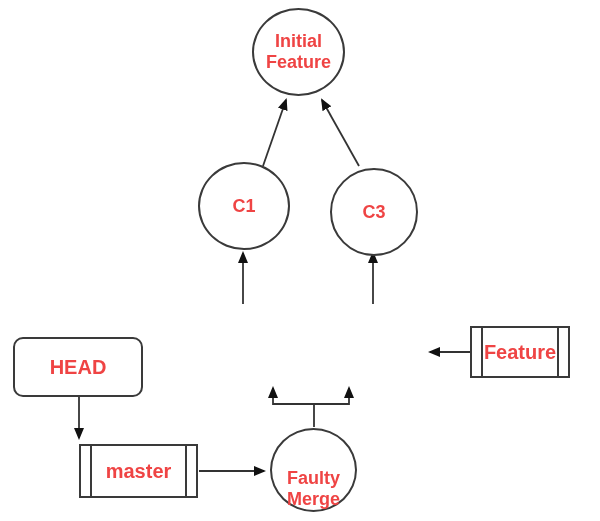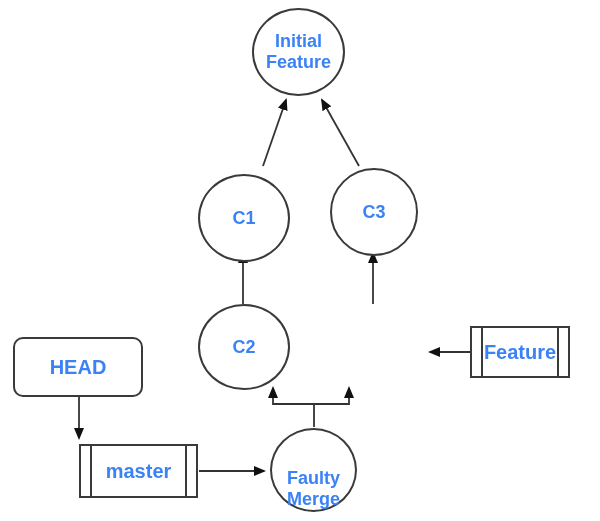--- a/index.html
+++ b/index.html
@@ -19,21 +19,21 @@
   .node {
     position: absolute;
     box-sizing: border-box;
     border: 2px solid #3a3a3a;
     background: #ffffff;
     display: flex;
     flex-direction: column;
     align-items: center;
     justify-content: center;
     font-weight: bold;
-    color: #3b82f6;
+    color: #ef4444;
     text-align: center;
   }
   .circle {
     border-radius: 50%;
     font-size: 18px;
     line-height: 21px;
   }
   .rounded-rect {
     border-radius: 10px;
     font-size: 20px;
@@ -82,31 +82,28 @@
     <line x1="199" y1="471" x2="264" y2="471" stroke="#333333" stroke-width="1.8" marker-end="url(#arrowhead)"></line>
 
     <line x1="470" y1="352" x2="430" y2="352" stroke="#333333" stroke-width="1.8" marker-end="url(#arrowhead)"></line>
   </svg>
 
   <div class="node circle" style="left:252px; top:8px; width:93px; height:88px;">
     <div>Initial</div>
     <div>Feature</div>
   </div>
 
-  <div class="node circle" style="left:198px; top:174px; width:92px; height:88px;">
+  <div class="node circle" style="left:198px; top:162px; width:92px; height:88px;">
     <div>C1</div>
   </div>
 
   <div class="node circle" style="left:330px; top:168px; width:88px; height:88px;">
     <div>C3</div>
   </div>
 
-  <div class="node circle" style="left:198px; top:304px; width:92px; height:86px;">
-    <div>C2</div>
-  </div>
 
 
   <div class="node circle" style="left:270px; top:428px; width:87px; height:84px;justify-content:flex-end;">
     <div>Faulty</div>
     <div>Merge</div>
   </div>
 
   <div class="node rounded-rect" style="left:13px; top:337px; width:130px; height:60px;">
     <div>HEAD</div>
   </div>

